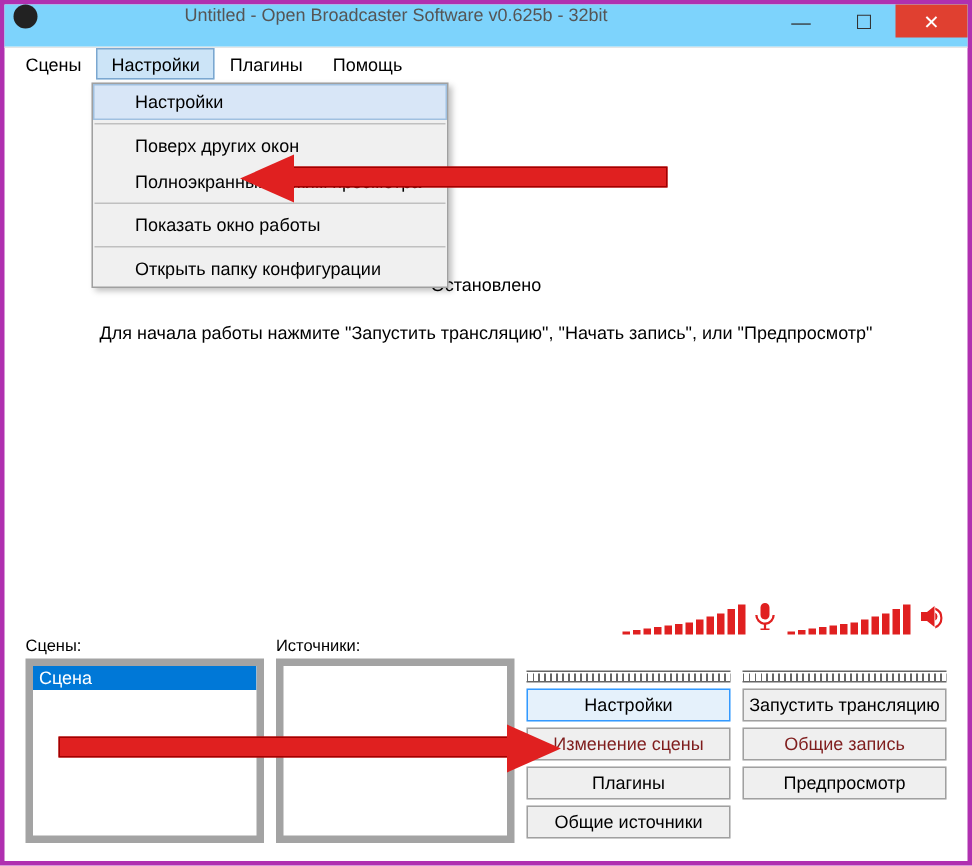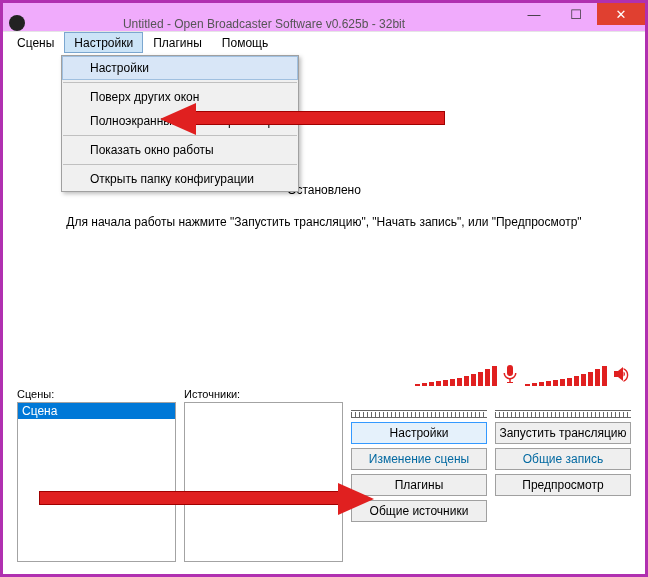--- a/index.html
+++ b/index.html
@@ -1,18 +1,18 @@
 <!DOCTYPE html>
 <html><head>
 <meta charset="utf-8">
 <style>
   *{box-sizing:border-box;margin:0;padding:0;font-family:"Segoe UI",Tahoma,sans-serif;font-size:12px}
   body{background:#fff}
   .frame{width:648px;height:577px;border:3px solid #b030b0;position:relative;background:#fff}
-  .titlebar{height:28px;background:#f0abfc;display:flex;align-items:flex-end;padding-left:6px;position:relative}
+  .titlebar{height:28px;background:#7dd3fc;display:flex;align-items:flex-start;padding-left:6px;position:relative}
   .app-icon{width:16px;height:16px;background:#222;border-radius:50%;margin-right:8px}
   .title-text{flex:1;text-align:center;color:#555;font-size:12px;position:absolute;left:0;right:120px;pointer-events:none}
   .win-btns{position:absolute;right:0;top:0;display:flex;height:22px}
   .win-btn{width:42px;height:22px;display:flex;align-items:center;justify-content:center;font-size:13px;color:#333}
   .win-btn.close{background:#e04030;color:#fff;width:48px}
   .menubar{height:22px;display:flex;align-items:stretch;padding:0 4px;border-top:1px solid #e5e5e5}
   .menu-item{padding:3px 10px;display:flex;align-items:center;cursor:default}
   .menu-item.active{background:#cce4f7;border:1px solid #7ba7d0;padding:2px 9px}
   .dropdown{position:absolute;left:58px;top:52px;width:238px;background:#f0f0f0;border:1px solid #a0a0a0;box-shadow:2px 2px 4px rgba(0,0,0,0.25);z-index:10}
   .dd-item{padding:5px 10px 5px 28px;cursor:default}
@@ -20,26 +20,26 @@
   .dd-sep{height:1px;background:#c0c0c0;margin:2px 1px}
   .content{position:absolute;left:0;right:0;top:52px;bottom:0;padding:10px 14px}
   .status-text{text-align:center;margin-top:118px;font-size:12px;color:#000}
   .hint-text{text-align:center;margin-top:18px;font-size:12px;color:#000}
   .bottom{position:absolute;left:14px;right:14px;bottom:12px}
   .panels{display:flex;gap:8px}
   .col-scenes{width:160px}
   .col-sources{width:160px}
   .col-right{flex:1;display:flex;gap:8px;justify-content:flex-end}
   .plabel{font-size:11px;margin-bottom:2px}
-  .listbox{height:160px;border:1px solid #a3a3a3;background:#fff;overflow:hidden}
+  .listbox{height:123px;border:5px solid #a3a3a3;background:#fff;overflow:hidden}
   .list-item{padding:1px 4px;font-size:12px}
   .list-item.selected{background:#0078d7;color:#fff}
   .btn-col{display:flex;flex-direction:column;gap:4px;width:136px;margin-top:22px}
   .btn{height:22px;border:1px solid #a0a0a0;background:#efefef;font-size:12px;display:flex;align-items:center;justify-content:center;cursor:default}
-  .btn.disabled{color:#0369a1}
+  .btn.disabled{color:#7f1d1d}
   .btn.highlight{border:1px solid #3399ff;background:#e5f1fb}
   .meters{display:flex;gap:8px;justify-content:flex-end;margin-bottom:2px}
   .meter{display:flex;align-items:flex-end;gap:4px}
   .bars{display:flex;align-items:flex-end;gap:2px}
   .bar{width:5px;background:#e02020}
   .mic-icon,.spk-icon{color:#e02020;font-size:18px;margin-left:2px;line-height:1}
   .ruler{height:8px;border-top:1px solid #666;border-bottom:1px solid #666;position:relative}
   .ruler::before{content:"";position:absolute;left:0;right:0;top:1px;height:5px;
     background:repeating-linear-gradient(90deg,#666 0,#666 1px,transparent 1px,transparent 4px)}
   .arrow{position:absolute;z-index:20;pointer-events:none}

